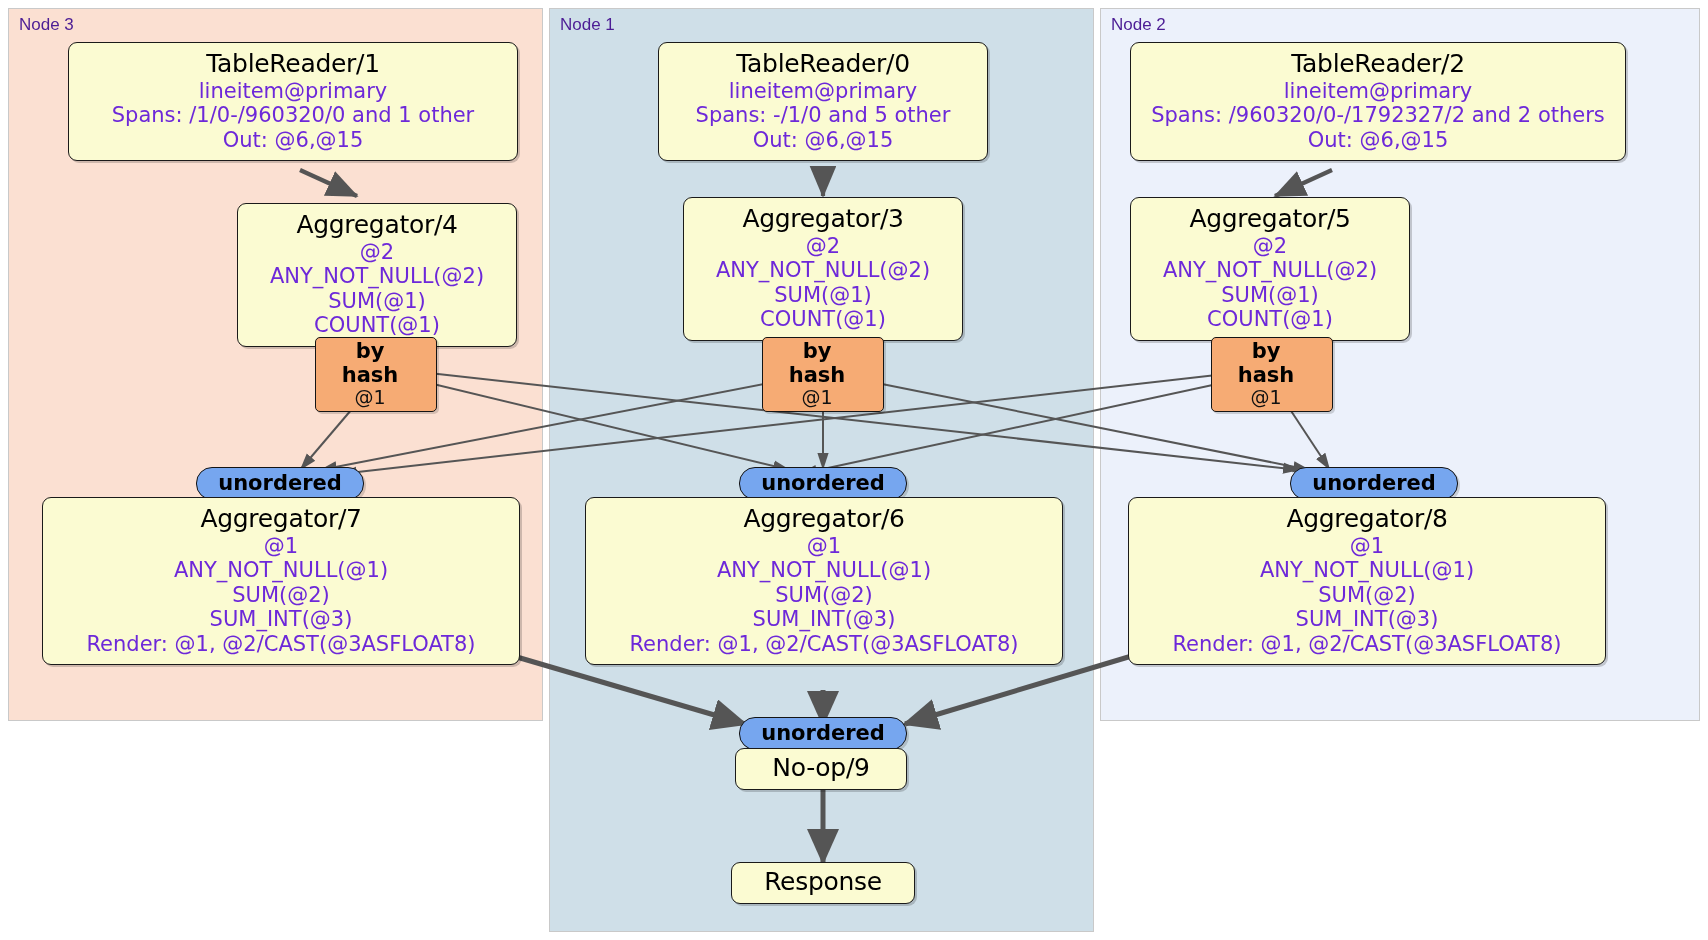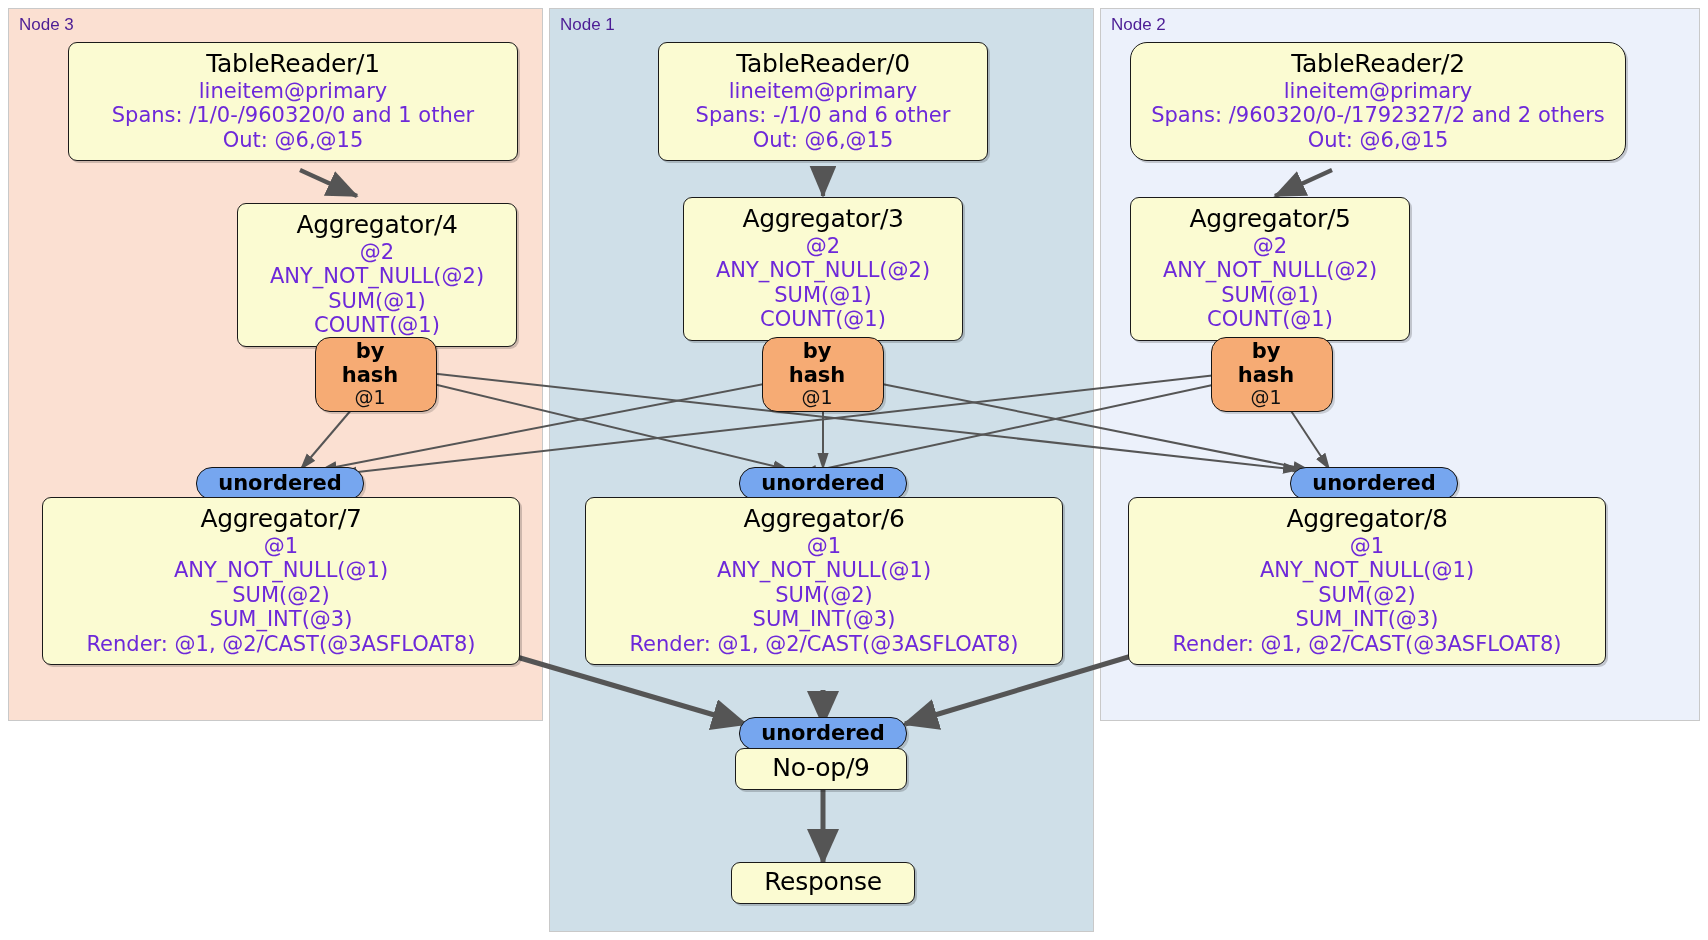--- a/index.html
+++ b/index.html
@@ -23,21 +23,21 @@
         border:1.6px solid #1a1a1a;border-radius:9px;
         text-align:center;padding:6px 10px 8px 10px;
         box-shadow:2px 2px 0 rgba(0,0,0,0.18);}
   .proc .ttl{font-weight:normal;font-size:25px;line-height:1.18;color:#000;
              letter-spacing:-0.3px;}
   .proc .ln{font-size:21px;line-height:1.17;color:#6d28d9;white-space:nowrap;}
 
   
   .badge{position:absolute;box-sizing:border-box;text-align:center;
          border:1.6px solid #141414;}
-  .badge.hash{background:#f6ab74;border-radius:15px;padding:2px 24px 3px 12px;
+  .badge.hash{background:#f6ab74;border-radius:5px;padding:2px 24px 3px 12px;
               box-shadow:2px 2px 0 rgba(0,0,0,0.15);}
   .badge.hash .b1{font-weight:bold;font-size:21px;line-height:1.12;color:#000;}
   .badge.hash .b2{font-size:19px;line-height:1.12;color:#111;}
   .badge.pill{background:#76a6ef;border-radius:16px;padding:3px 16px 4px 16px;
               box-shadow:2px 2px 0 rgba(0,0,0,0.15);}
   .badge.pill .b1{font-weight:bold;font-size:21px;line-height:1.15;color:#000;
                   white-space:nowrap;}
 </style>
 </head>
 <body>
@@ -102,25 +102,25 @@
   <div class="proc" id="tr1" style="left:68px;top:42px;width:450px;">
     <div class="ttl">TableReader/1</div>
     <div class="ln">lineitem@primary</div>
     <div class="ln">Spans: /1/0-/960320/0 and 1 other</div>
     <div class="ln">Out: @6,@15</div>
   </div>
 
   <div class="proc" id="tr0" style="left:658px;top:42px;width:330px;">
     <div class="ttl">TableReader/0</div>
     <div class="ln">lineitem@primary</div>
-    <div class="ln">Spans: -/1/0 and 6 other</div>
+    <div class="ln">Spans: -/1/0 and 5 other</div>
     <div class="ln">Out: @6,@15</div>
   </div>
 
-  <div class="proc" id="tr2" style="left:1130px;top:42px;width:496px;border-radius:17px;">
+  <div class="proc" id="tr2" style="left:1130px;top:42px;width:496px;">
     <div class="ttl">TableReader/2</div>
     <div class="ln">lineitem@primary</div>
     <div class="ln">Spans: /960320/0-/1792327/2 and 2 others</div>
     <div class="ln">Out: @6,@15</div>
   </div>
 
   <div class="proc" id="agg4" style="left:237px;top:203px;width:280px;">
     <div class="ttl">Aggregator/4</div>
     <div class="ln">@2</div>
     <div class="ln">ANY_NOT_NULL(@2)</div>

